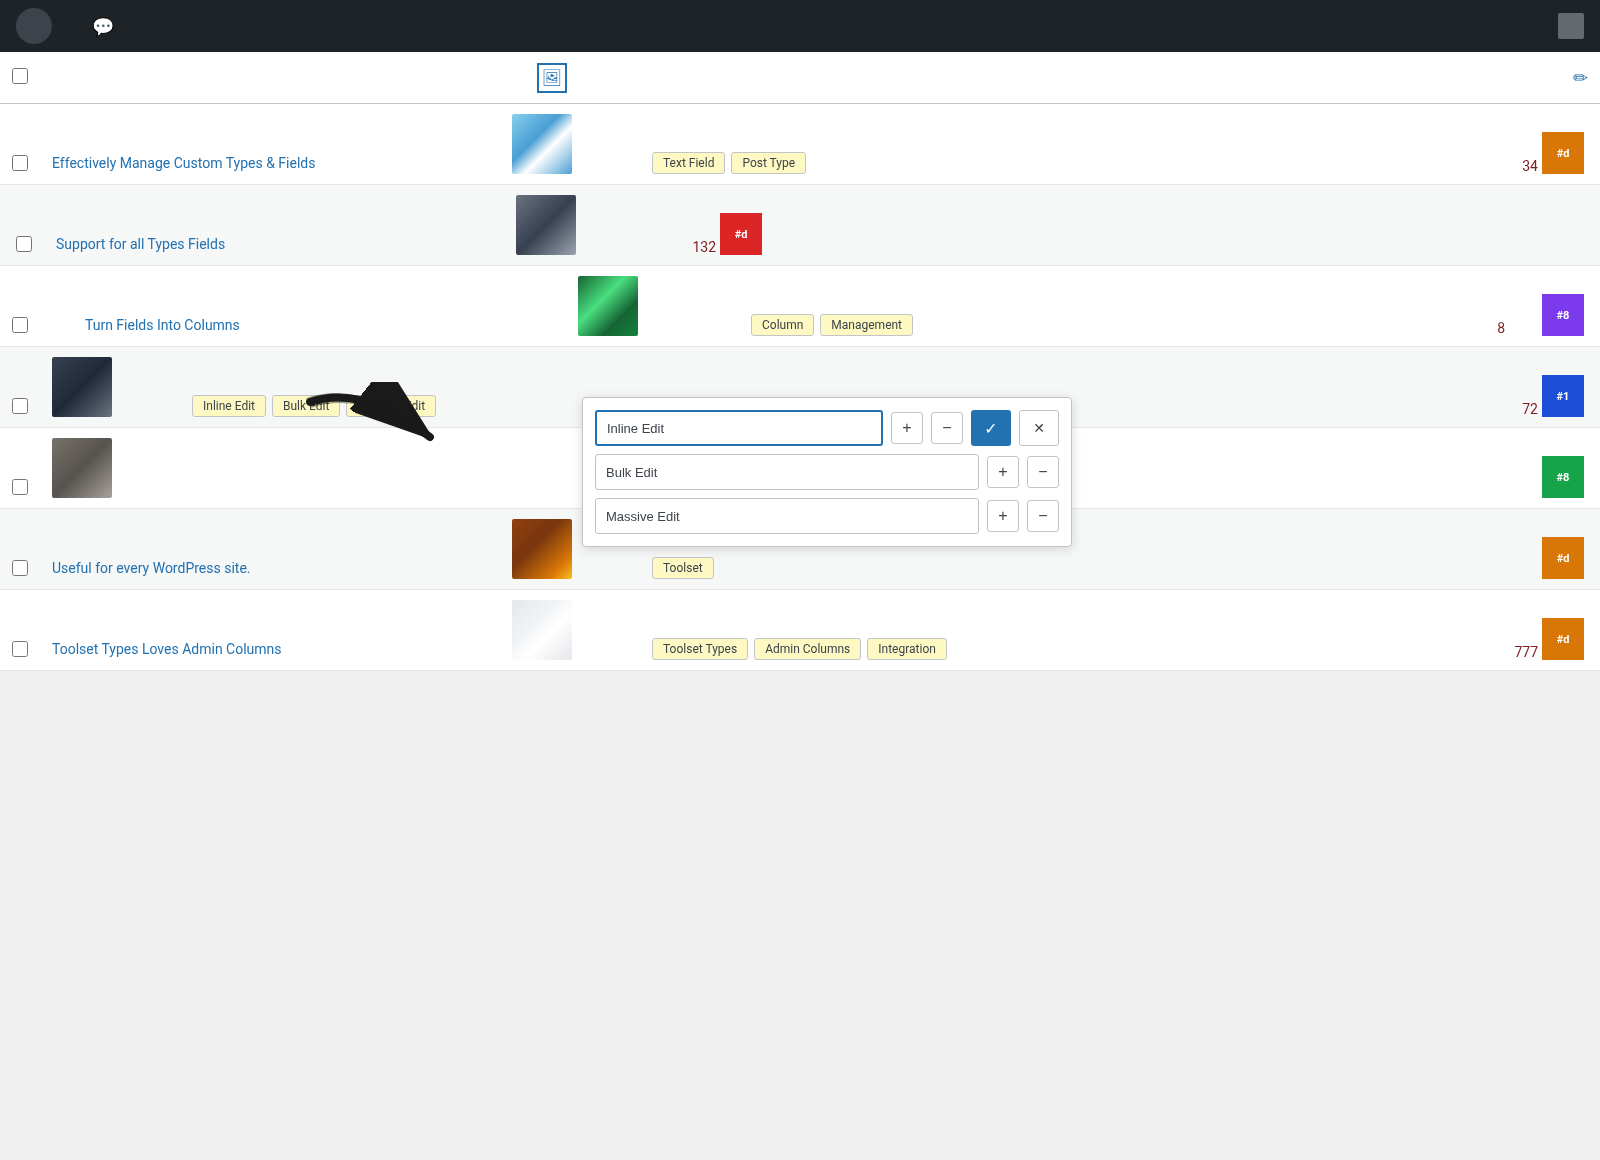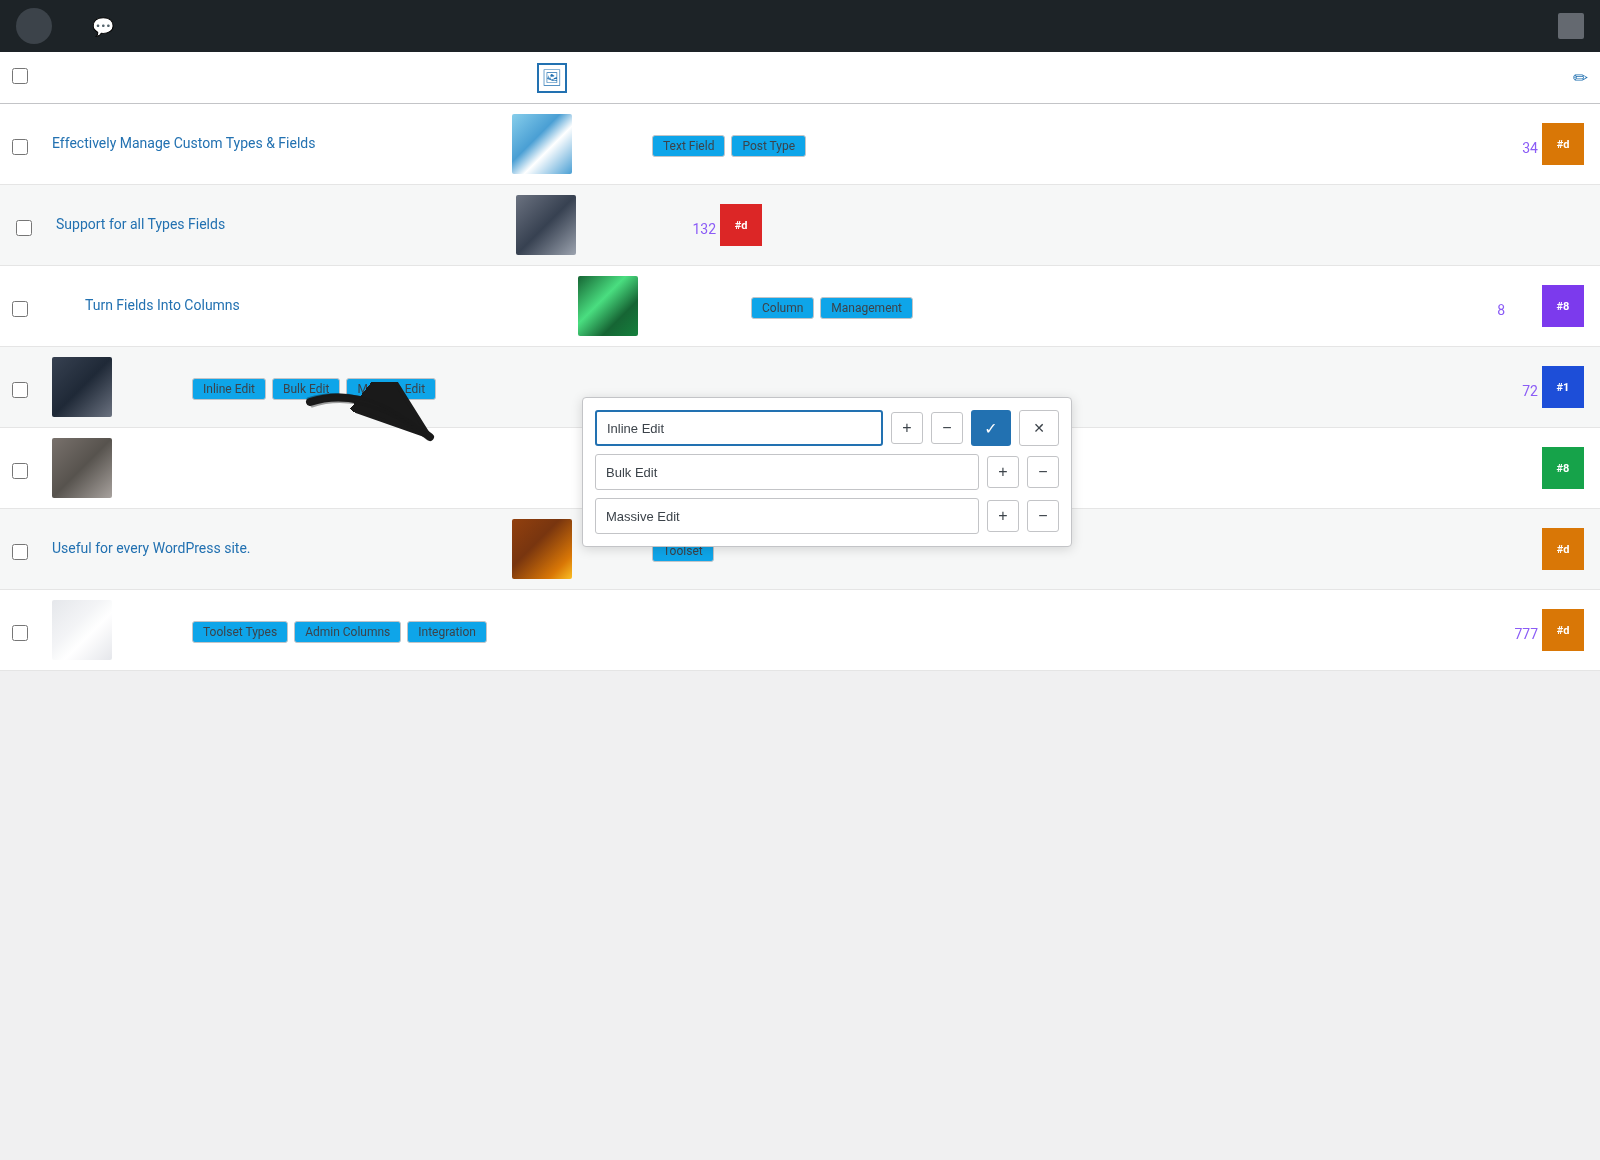--- a/index.html
+++ b/index.html
@@ -81,21 +81,21 @@
 
     .edit-pencil {
       color: #2271b1;
       font-size: 18px;
       cursor: pointer;
     }
 
     
     .table-row {
       display: flex;
-      align-items: center;
+      align-items: flex-end;
       border-bottom: 1px solid #e5e5e5;
       padding: 10px 12px;
       min-height: 80px;
       position: relative;
     }
     .table-row:nth-child(even) { background: #f6f7f7; }
     .table-row:nth-child(odd) { background: white; }
 
     .row-checkbox { width: 40px; padding-top: 8px; }
     .row-title { flex: 0 0 460px; }
@@ -104,30 +104,30 @@
       text-decoration: none;
       font-size: 14px;
       font-weight: 400;
       line-height: 1.4;
     }
 
     .row-image { width: 80px; }
 
     .row-tags { flex: 1; display: flex; flex-wrap: wrap; gap: 6px; align-items: flex-start; padding-left: 60px; padding-top: 4px; }
     .tag {
-      background: #0ea5e9;
+      background: #fef9c3;
       border: 1px solid #c3c4c7;
       border-radius: 3px;
       padding: 3px 10px;
       font-size: 12px;
       color: #3c434a;
       white-space: nowrap;
     }
 
-    .row-number { width: 120px; text-align: right; font-size: 14px; color: #8b5cf6; padding-top: 8px; }
+    .row-number { width: 120px; text-align: right; font-size: 14px; color: #7f1d1d; padding-top: 8px; }
     .row-color { width: 50px; }
     .color-badge {
       width: 42px; height: 42px;
       display: flex; align-items: center; justify-content: center;
       color: white; font-size: 11px; font-weight: bold;
       margin-left: 4px;
     }
 
     
     .inline-edit-popup {
@@ -387,20 +387,23 @@
     <div class="row-number"></div>
     <div class="row-color">
       <div class="color-badge" style="background:#d97706;">#d</div>
     </div>
 
   </div>
       <div class="table-row" style="position: relative;">
     <div class="row-checkbox">
       <input type="checkbox" style="">
     </div>
+    <div class="row-title">
+      <a href="#">Toolset Types Loves Admin Columns</a>
+    </div>
     <div class="row-image">
       <div style="width:60px;height:60px;background:linear-gradient(135deg, #e5e7eb 0%, #f3f4f6 40%, #ffffff 60%, #e5e7eb 100%);border-radius:2px;"></div>
     </div>
     <div class="row-tags">
           <span class="tag">Toolset Types</span>
           <span class="tag">Admin Columns</span>
           <span class="tag">Integration</span>
         </div>
     <div class="row-number">777</div>
     <div class="row-color">

